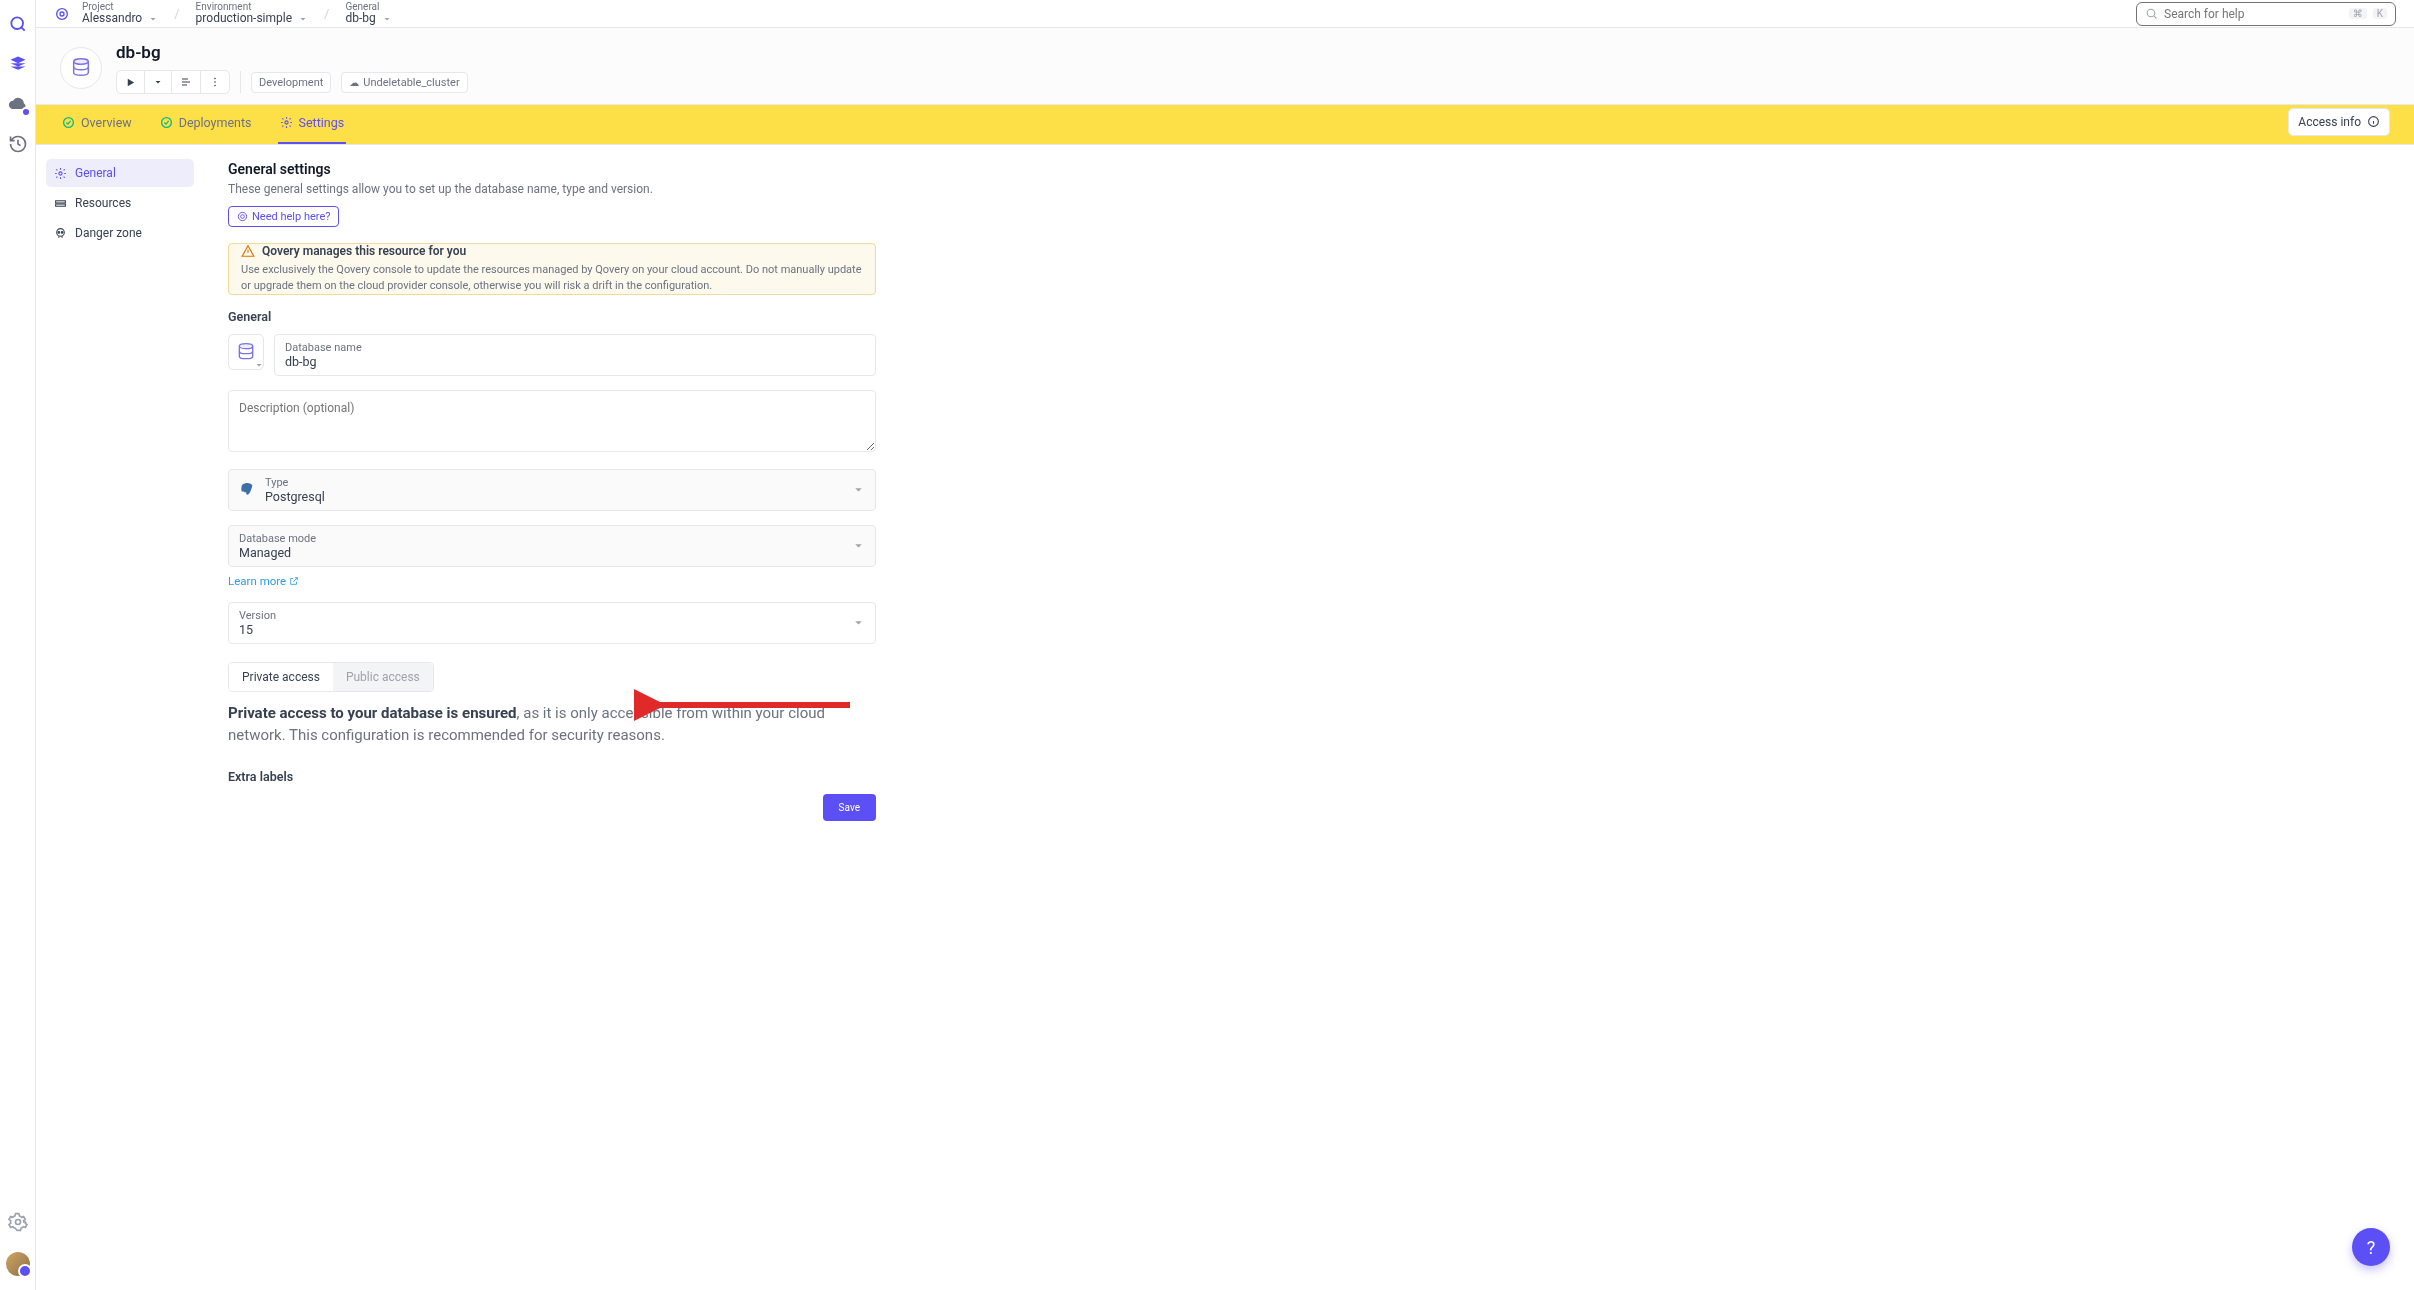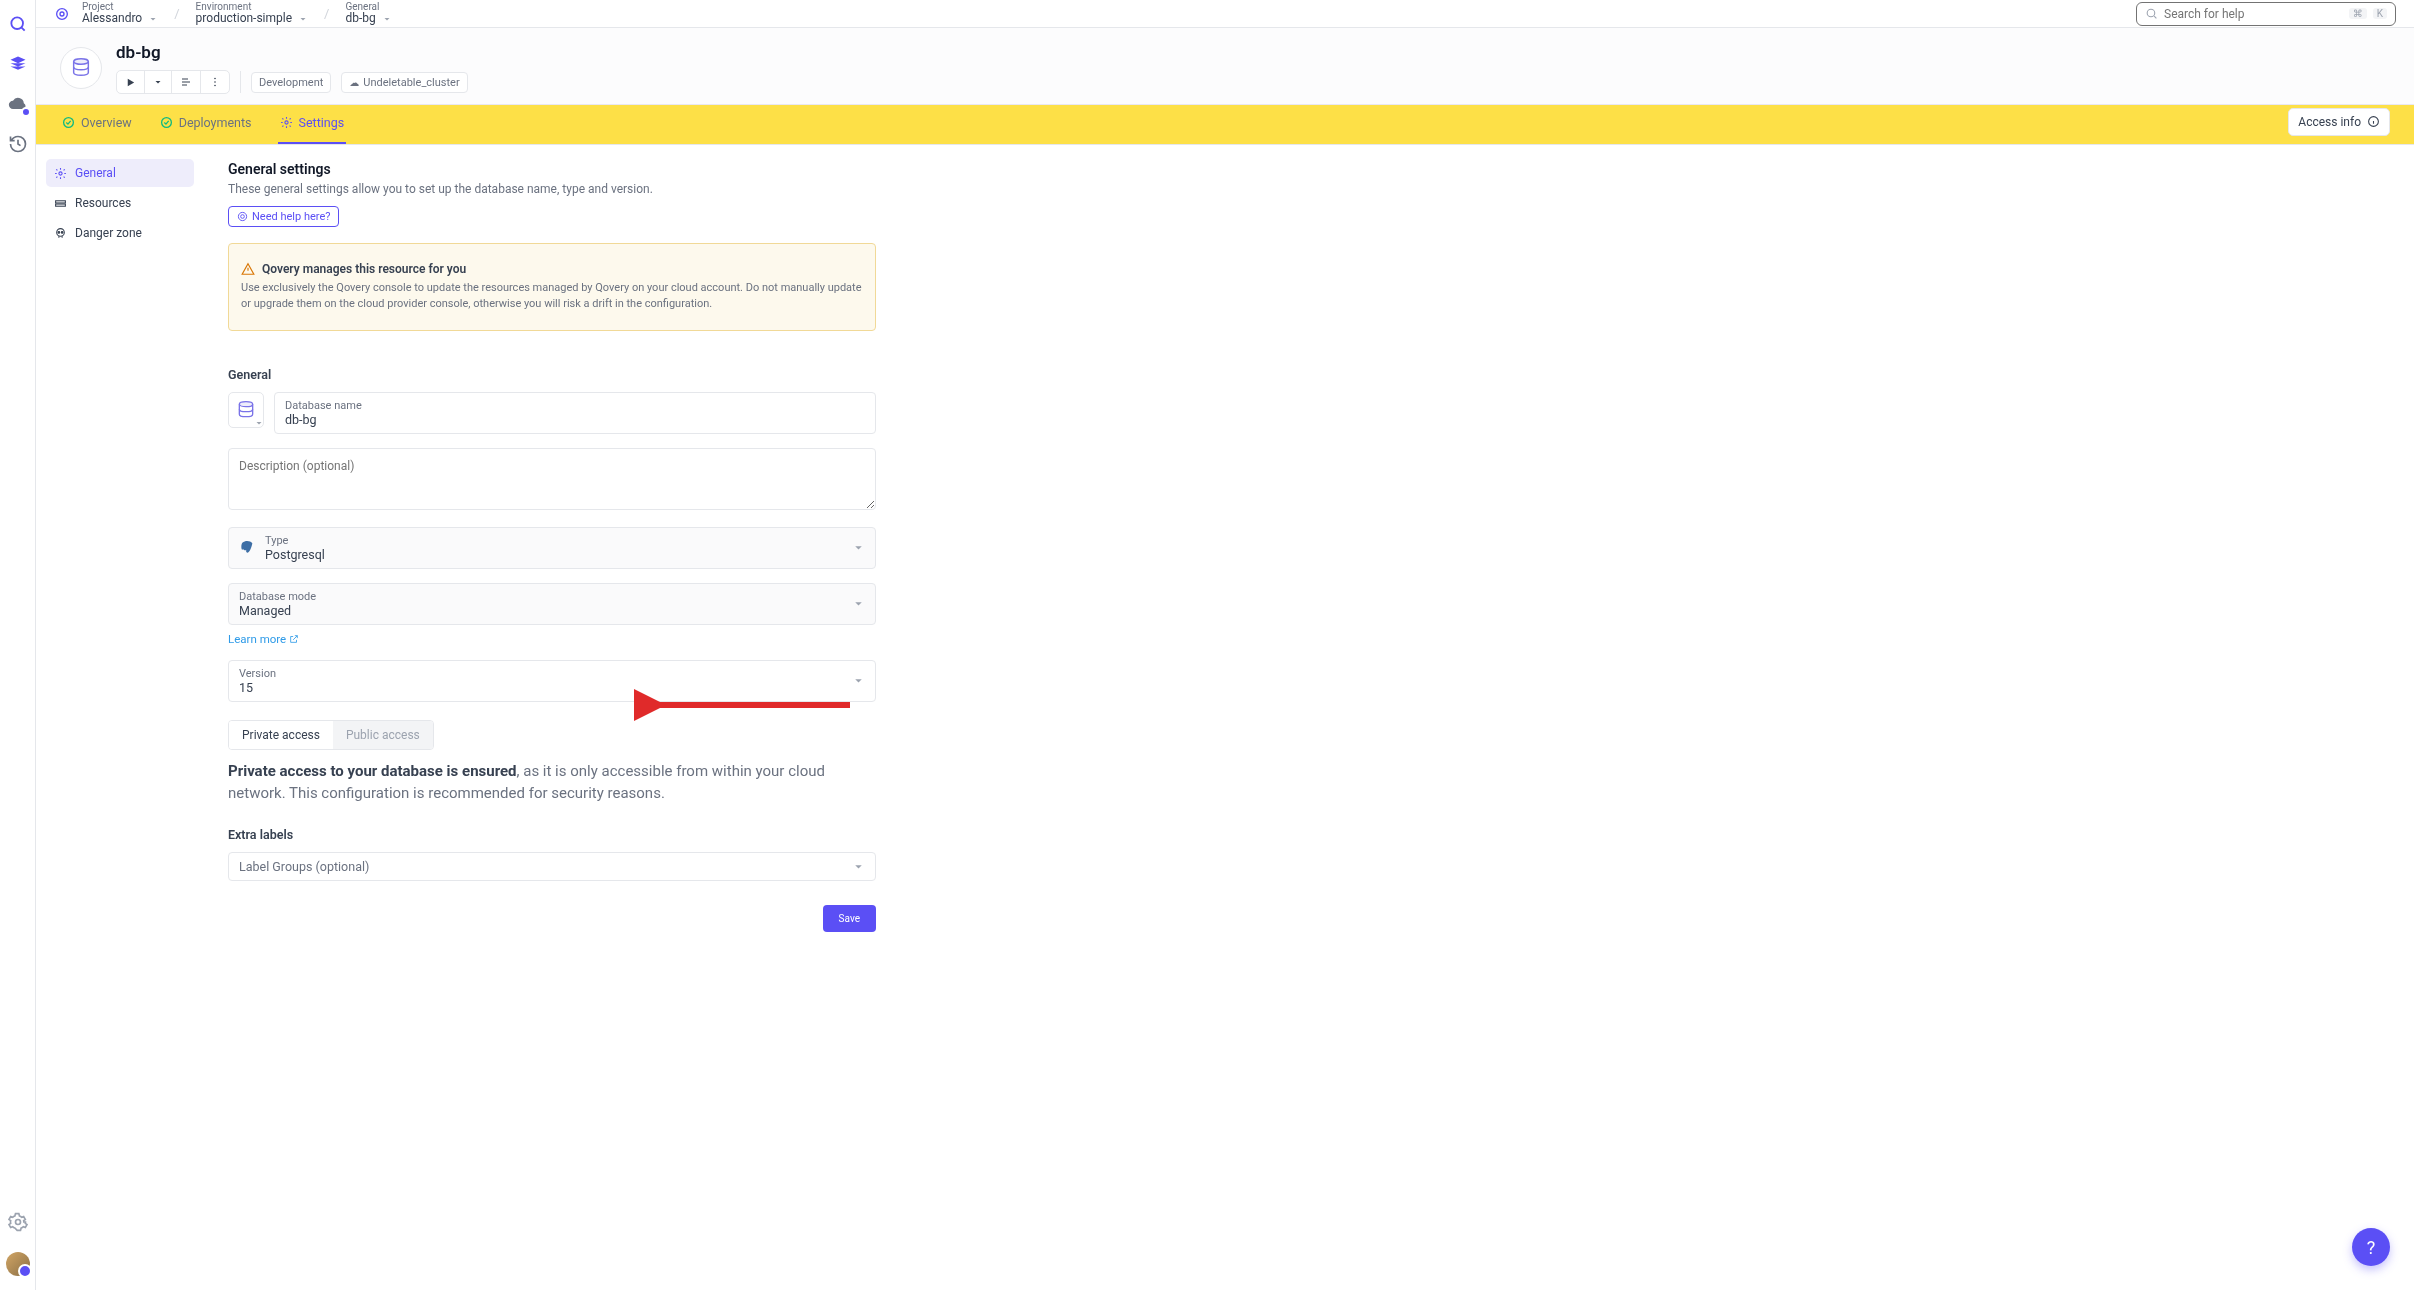--- a/index.html
+++ b/index.html
@@ -46,21 +46,21 @@
 .accessbtn{border:1px solid #e5e7eb;border-radius:5px;padding:6px 9px;font-size:12px;color:#374151;display:flex;align-items:center;gap:6px;margin-bottom:6px;background:#fff}
 .body{flex:1;display:flex;overflow:auto}
 .ssb{width:168px;padding:14px 10px;background:#fff}
 .sitem{display:flex;align-items:center;gap:8px;padding:7px 8px;border-radius:5px;font-size:12px;color:#374151;cursor:pointer;margin-bottom:2px}
 .sitem.active{background:#eeedfb;color:#5b4ff5}
 .sitem .sico{width:13px;height:13px}
 .content{flex:1;padding:16px 24px 30px 24px;max-width:720px}
 .h2{font-size:14px;font-weight:600;margin-bottom:5px;color:#111827}
 .mut{font-size:12px;color:#6b7280;margin-bottom:10px}
 .helpbtn{border:1px solid #5b4ff5;color:#5b4ff5;border-radius:4px;padding:3px 8px;font-size:11px;display:inline-flex;align-items:center;gap:4px;cursor:pointer;margin-bottom:16px;background:#fff}
-.alertbox{border:1px solid #f1d997;background:#fdf9ed;border-radius:4px;padding:18px 12px;margin-bottom:36px;max-width:648px}
+.alertbox{border:1px solid #f1d997;background:#fdf9ed;border-radius:4px;padding:0 12px;margin-bottom:14px;max-width:648px}
 .alertbox .at{display:flex;align-items:center;gap:7px;font-size:12px;font-weight:600;color:#374151;margin-bottom:4px}
 .alertbox .ad{font-size:11px;color:#6b7280;line-height:1.45}
 .warnicon{color:#d97706}
 .sect{font-size:12.5px;font-weight:600;color:#374151;margin-bottom:10px}
 .row{display:flex;gap:10px;align-items:flex-start;margin-bottom:14px;max-width:648px}
 .iconbox{width:36px;height:36px;border:1px solid #e5e7eb;border-radius:5px;display:flex;align-items:center;justify-content:center;position:relative;background:#fff}
 .iconbox .chv{position:absolute;right:-1px;bottom:-1px;width:10px;height:10px;color:#9ca3af}
 .fld{flex:1;border:1px solid #e5e7eb;border-radius:4px;padding:6px 10px;background:#fff;position:relative}
 .fld .flbl{font-size:11px;color:#6b7280}
 .fld .fval{font-size:12.5px;color:#374151}
@@ -363,26 +363,20 @@
 
         <div class="seggrp">
           <div class="seg">Private access</div>
           <div class="seg dis">Public access</div>
         </div>
         <div class="para">
           <b>Private access to your database is ensured</b><span>, as it is only accessible from within your cloud network. This configuration is recommended for security reasons.</span>
         </div>
 
         <div class="sect">Extra labels</div>
-        <div class="fld plain" style="max-width:648px;margin-bottom:24px">
-          <div class="fval" style="color:#6b7280">Label Groups (optional)</div>
-          <svg class="chvd" viewBox="0 0 20 20" fill="currentColor" style="width:13px;height:13px">
-              <path d="M5 8l5 5 5-5"></path>
-            </svg>
-        </div>
 
         <div class="saverow">
           <button class="savebtn">Save</button>
         </div>
 
         
         <div class="arrow" style="left:430px;top:540px">
           <svg viewBox="0 0 226 40">
               <defs>
                 <marker id="ah" markerWidth="14" markerHeight="14" refX="2" refY="7" orient="auto">

